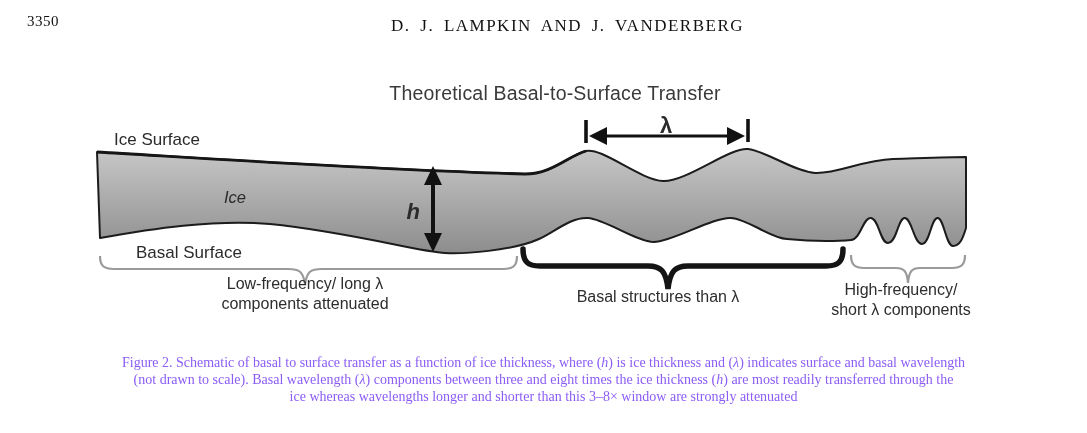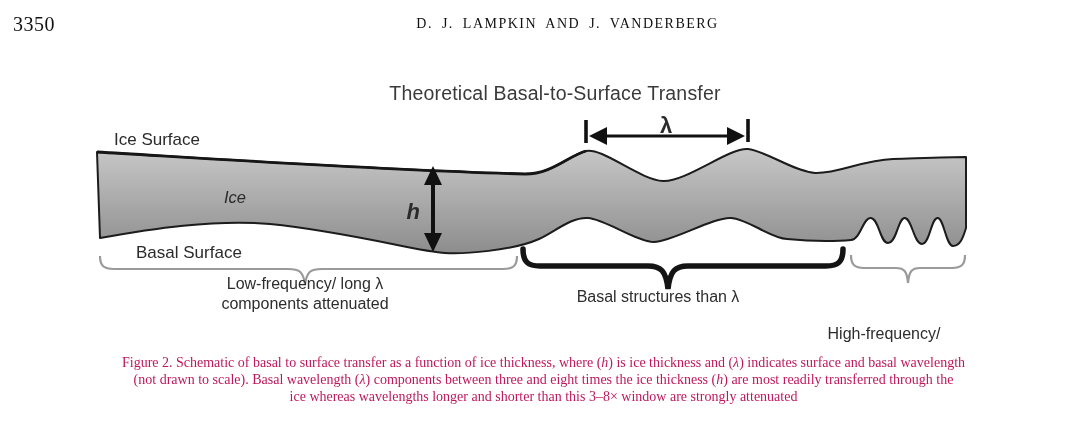--- a/index.html
+++ b/index.html
@@ -1,38 +1,38 @@
 <!DOCTYPE html>
 <html><head>
 <meta charset="utf-8">
 <style>
   html,body{margin:0;padding:0;background:#ffffff;}
   body{width:1087px;height:433px;position:relative;overflow:hidden;
        font-family:"Liberation Serif", serif;color:#111;}
   .abs{position:absolute;}
   
-  .page-number{left:13px;top:13px;font-size:20px;letter-spacing:.5px;}
-  .running-header{left:48px;right:0;top:16px;text-align:center;font-size:14px;
+  .page-number{left:27px;top:13px;font-size:15px;letter-spacing:.5px;}
+  .running-header{left:48px;right:0;top:16px;text-align:center;font-size:17px;
        letter-spacing:1.5px;word-spacing:4px;}
   
   .fig-title{left:0;top:82px;width:1110px;text-align:center;
        font-family:"Liberation Sans", sans-serif;font-size:19.5px;color:#3a3a3a;
        letter-spacing:.2px;}
   
   .diagram{left:0;top:0;width:1087px;height:433px;}
   
   .anno{font-family:"Liberation Sans", sans-serif;font-size:16px;color:#2d2d2d;
         text-align:center;line-height:19.5px;}
   .anno .ln{white-space:nowrap;}
   .anno-left{left:130px;top:274px;width:350px;}
   .anno-middle{left:488px;top:287px;width:340px;line-height:20.5px;}
-  .anno-right{left:778px;top:280px;width:212px;margin-top:44px;}
+  .anno-right{left:795px;top:280px;width:212px;}
   
   .caption{left:0;top:354px;width:1087px;text-align:center;font-size:14px;
-       line-height:17px;color:#be185d;}
+       line-height:17px;color:#8b5cf6;}
   .caption .ln{white-space:nowrap;}
   svg text{font-family:"Liberation Sans", sans-serif;fill:#2b2b2b;}
 </style>
 </head>
 <body>
 
 <div class="abs page-number">3350</div>
 
 <div class="abs running-header">D. J. LAMPKIN AND J. VANDERBERG</div>
 
@@ -109,19 +109,20 @@
     <div class="ln">Low-frequency/ long λ</div>
     <div class="ln">components attenuated</div>
   </div>
 
 <div class="abs anno anno-middle">
     <div class="ln">Basal structures than λ</div>
   </div>
 
 <div class="abs anno anno-right">
     <div class="ln">High-frequency/</div>
+    <div class="ln">short λ components</div>
   </div>
 
 <div class="abs caption">
     <div class="ln">Figure 2. Schematic of basal to surface transfer as a function of ice thickness, where (<i>h</i>) is ice thickness and (<i>λ</i>) indicates surface and basal wavelength</div>
     <div class="ln">(not drawn to scale). Basal wavelength (<i>λ</i>) components between three and eight times the ice thickness (<i>h</i>) are most readily transferred through the</div>
     <div class="ln">ice whereas wavelengths longer and shorter than this 3–8× window are strongly attenuated</div>
   </div>
 
 </body></html>

